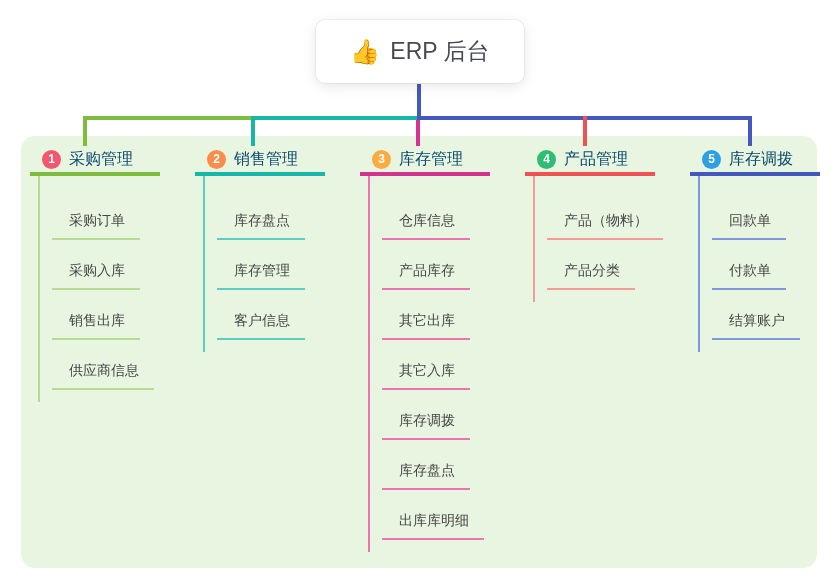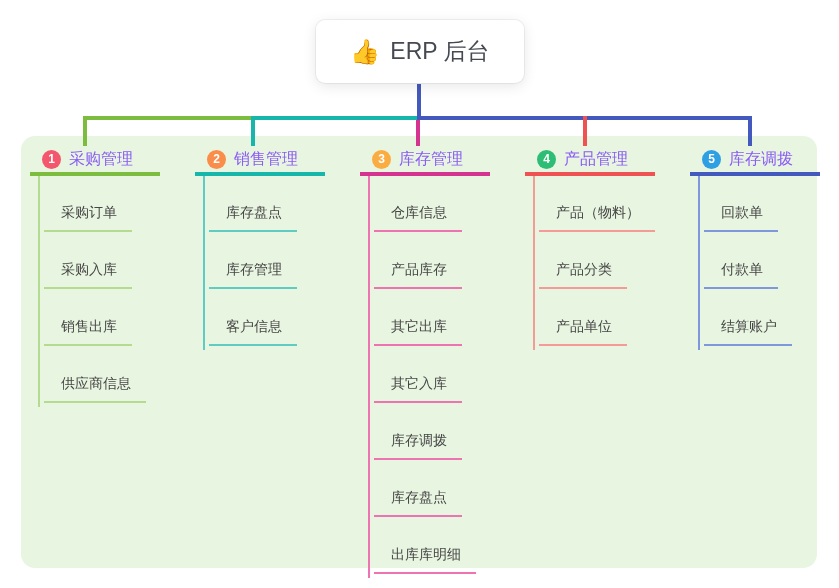--- a/index.html
+++ b/index.html
@@ -34,28 +34,28 @@
     padding:0 0 0 12px;
     border-bottom:4px solid var(--main);
   }
   .badge{
     width:19px;height:19px;border-radius:50%;
     background:var(--badge);color:#ffffff;
     font-size:12px;font-weight:bold;
     display:flex;align-items:center;justify-content:center;
     flex:0 0 auto;
   }
-  .branch-title{font-size:16px;color:#8b5cf6;white-space:nowrap;}
+  .branch-title{font-size:16px;color:#0c4a6e;white-space:nowrap;}
   .children{
-    list-style:none;margin:0 0 0 8px;padding:4px;
+    list-style:none;margin:0 0 0 8px;padding:12px;
     border-left:2px solid var(--child);
     width:max-content;
   }
   .children li{
-    height:57px;box-sizing:border-box;width:max-content;
+    height:50px;box-sizing:border-box;width:max-content;
     display:flex;align-items:flex-end;
     padding:0 15px 0 17px;
     border-bottom:2px solid var(--child);
   }
   .children li:first-child{height:52px;}
   .child-label{margin-bottom:8px;font-size:14px;color:#464646;white-space:nowrap;}
   .b0{left:30px;} .b1{left:195px;} .b2{left:360px;} .b3{left:525px;} .b4{left:690px;}
 </style>
 </head>
 <body>
@@ -153,23 +153,20 @@
     <span class="badge">4</span>
     <span class="branch-title">产品管理</span>
   </div>
   <ul class="children">
     <li>
         <span class="child-label">产品（物料）</span>
       </li>
     <li>
         <span class="child-label">产品分类</span>
       </li>
-    <li>
-        <span class="child-label">产品单位</span>
-      </li>
   </ul>
 </div>
 
 <div class="branch b4" style="--main: #4459bd; --child: #7f97dd; --badge: #2e9fe2;">
   <div class="branch-header">
     <span class="badge">5</span>
     <span class="branch-title">库存调拨</span>
   </div>
   <ul class="children">
     <li>

